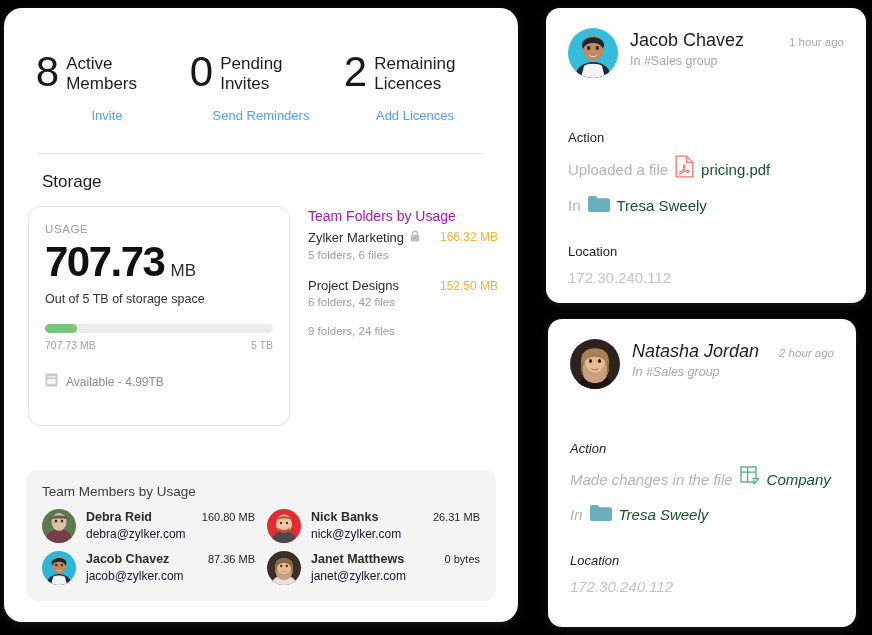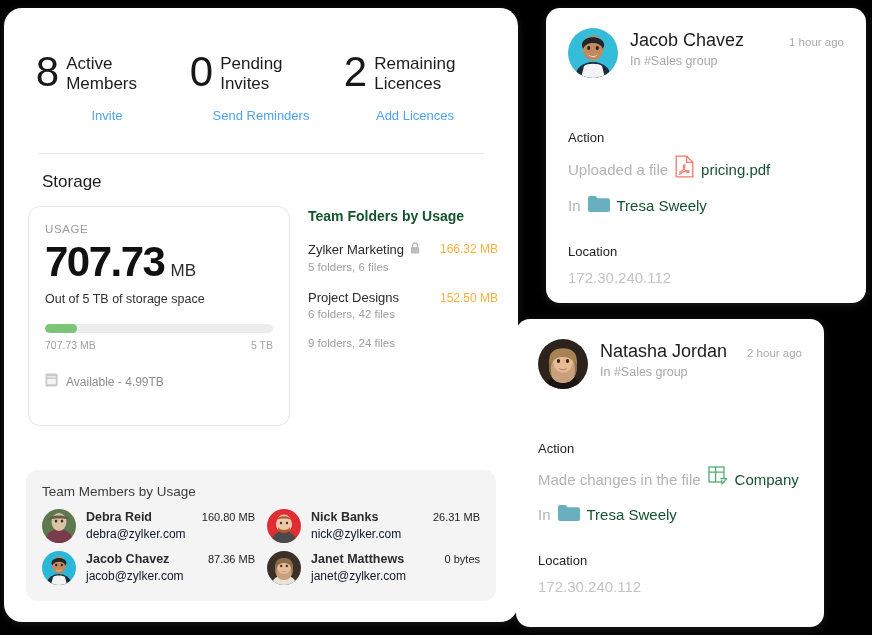--- a/index.html
+++ b/index.html
@@ -152,23 +152,23 @@
   }
   .avail-icon { display: block; }
 
   
   .folders-col {
     flex: 1 1 auto;
     padding-top: 2px;
   }
   .folders-title {
     font-size: 14px;
-    color: #14532d;
-    font-weight: 700;
-    margin-bottom: 16px;
+    color: #a21caf;
+    font-weight: 400;
+    margin-bottom: 4px;
   }
   .folder-row { margin-bottom: 17px; }
   .folder-line1 {
     display: flex;
     align-items: center;
     gap: 6px;
   }
   .folder-name {
     font-size: 13px;
     color: #2b2b2b;
@@ -246,21 +246,21 @@
 
   
   .act-card {
     position: absolute;
     background: #ffffff;
     border-radius: 14px;
     box-shadow: 0 2px 10px rgba(255,255,255,0.10);
     padding: 20px 22px;
   }
   #act-card-1 { left: 546px; top: 8px;  width: 320px; height: 295px; }
-  #act-card-2 { left: 516px; top: 319px; width: 308px; height: 308px; }
+  #act-card-2 { left: 548px; top: 319px; width: 308px; height: 308px; font-style: italic; }
 
   .act-head {
     display: flex;
     align-items: flex-start;
     gap: 12px;
   }
   .act-avatar {
     width: 50px; height: 50px;
     border-radius: 50%;
     flex: 0 0 50px;

